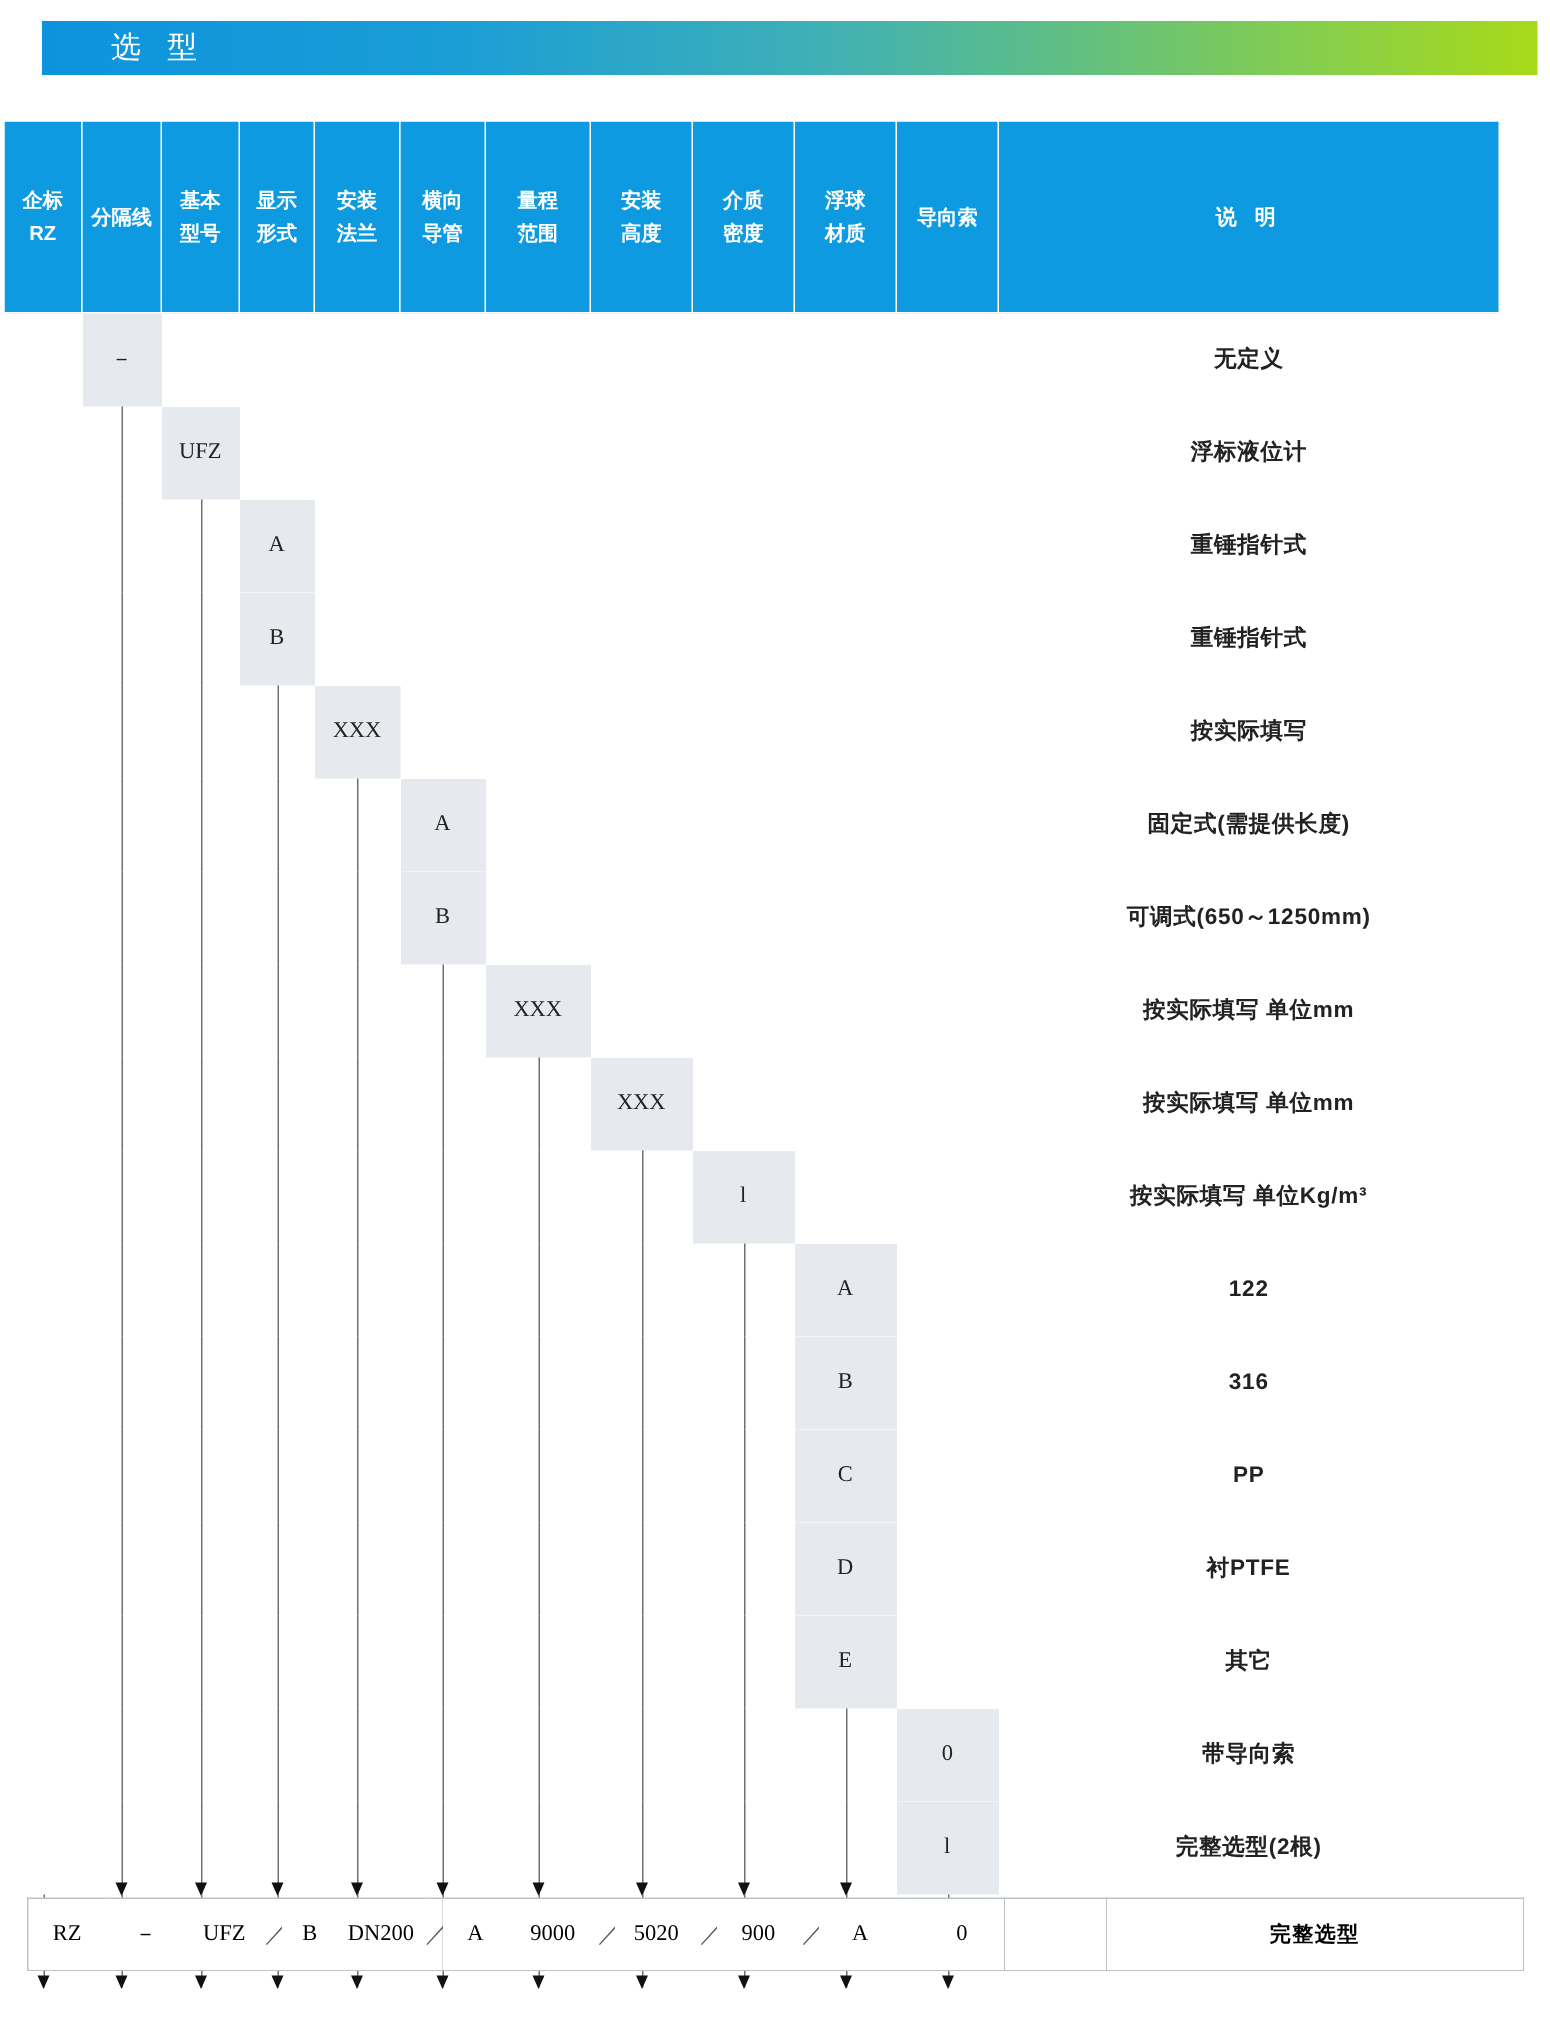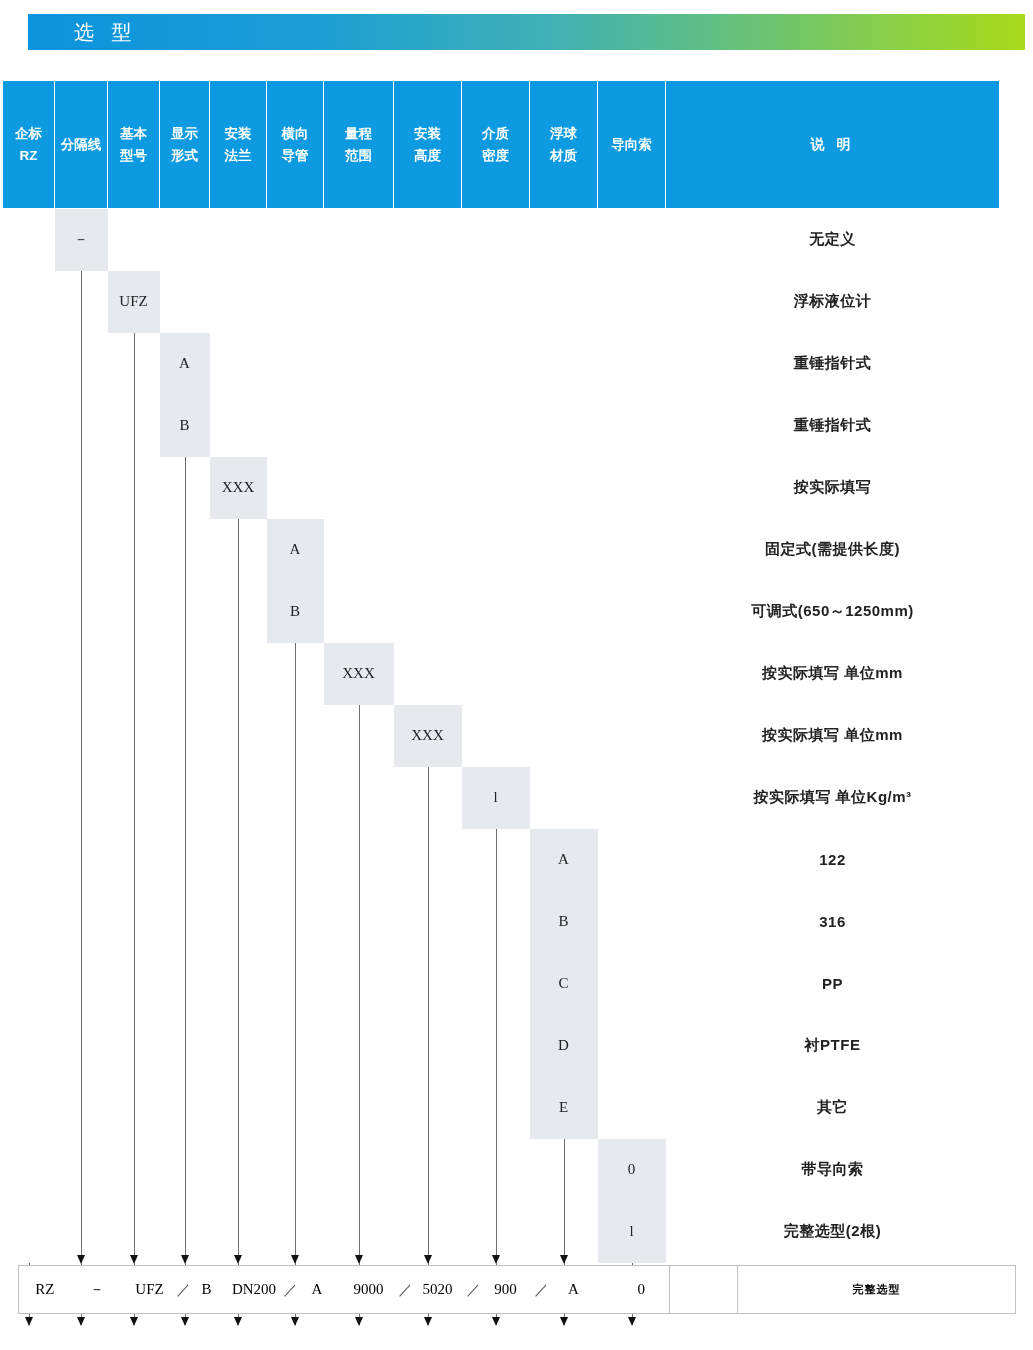--- a/index.html
+++ b/index.html
@@ -131,21 +131,21 @@
     border:none;
     border-top:1px solid #bdc2c7;
     border-bottom:1px solid #bdc2c7;
     color:#555;
     font-size:16px;
     width:12px;
   }
   #summary td.final {
     font-weight:bold;
     font-family:"Liberation Sans", sans-serif;
-    font-size:11px;
+    font-size:14px;
     letter-spacing:1px;
   }
   #summary td.val { border-left:none; border-right:none; }
   #summary td.firstval { border-left:1px solid #bdc2c7; border-right:none;}
   #summary td.lastval  { border-right:1px solid #bdc2c7; border-left:none;}
 </style>
 </head>
 <body>
 
 <div id="title-bar">

